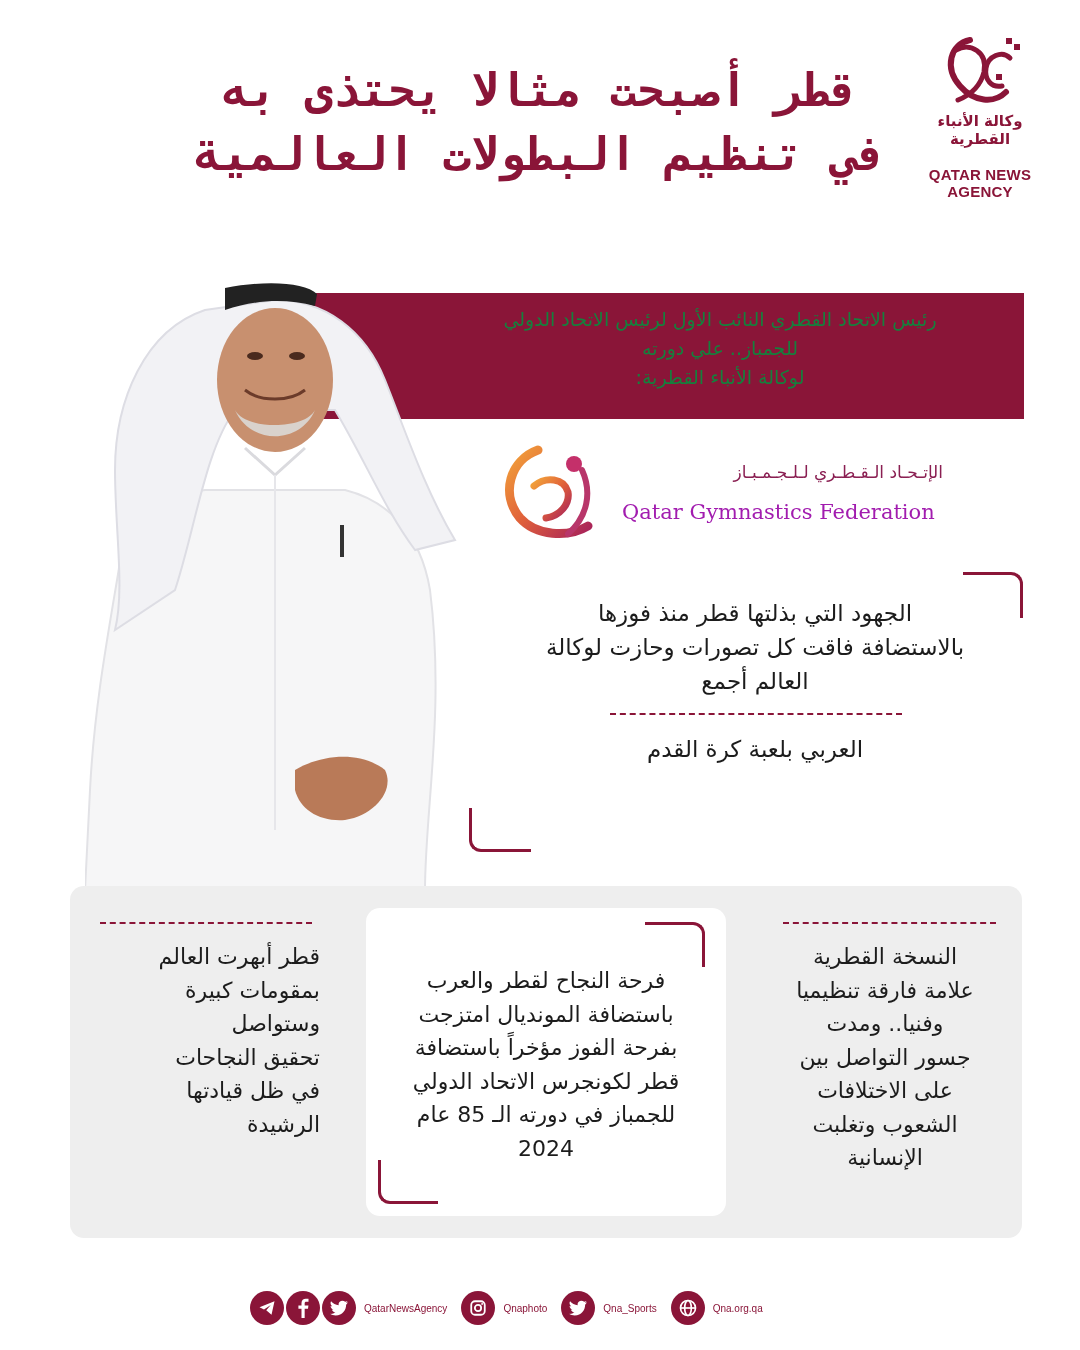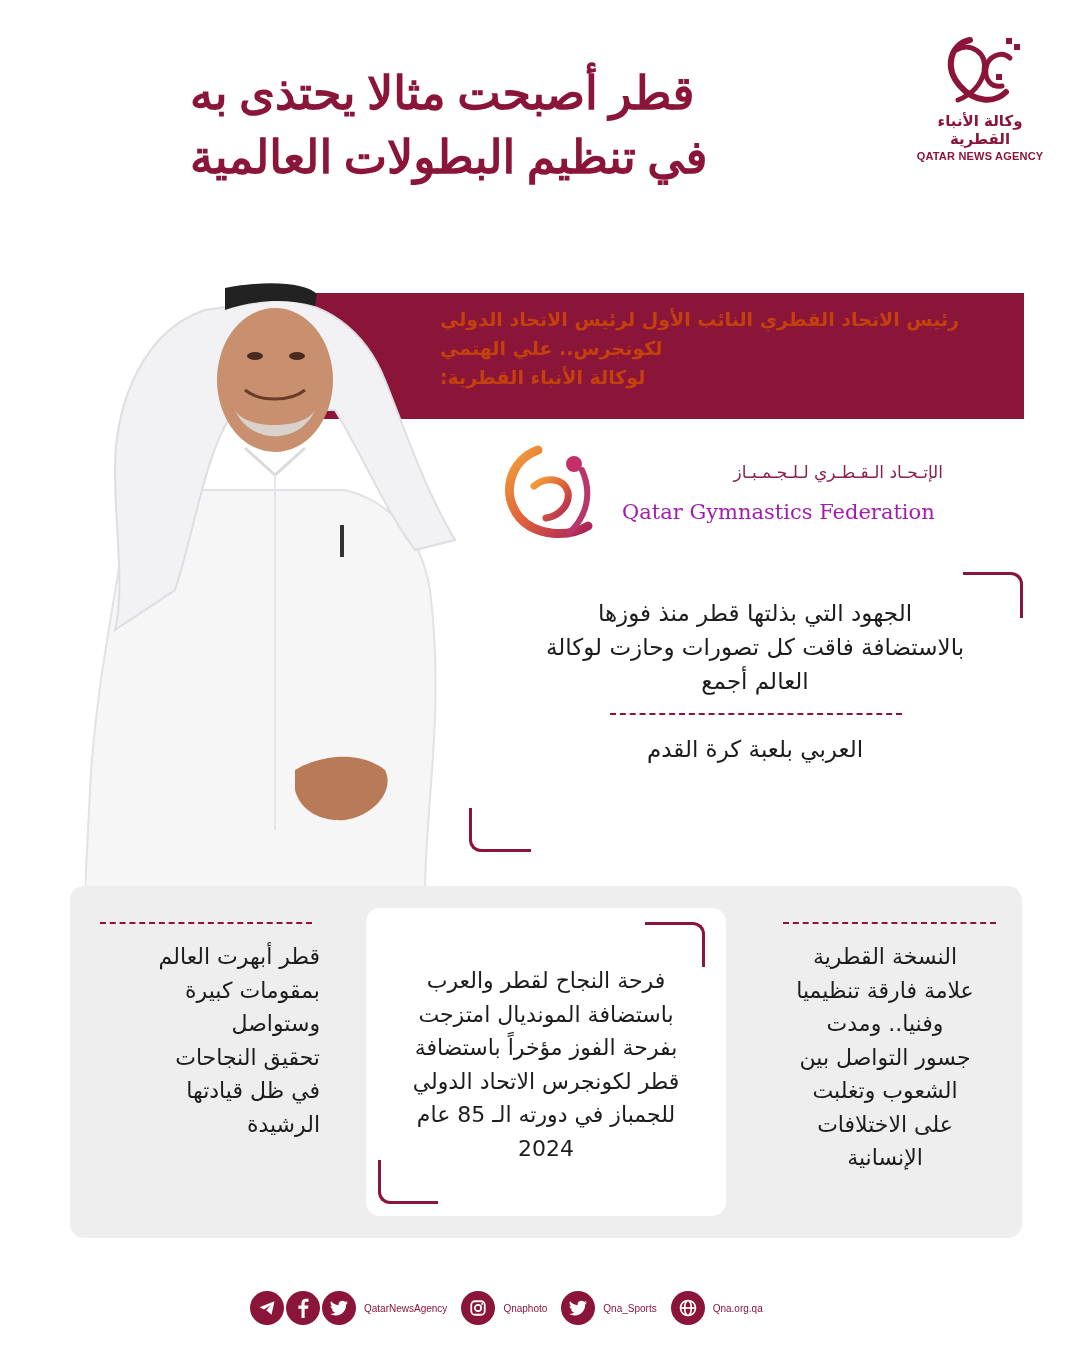--- a/index.html
+++ b/index.html
@@ -1,38 +1,38 @@
 <!DOCTYPE html>
 <html><head>
 <meta charset="utf-8">
 <style>
   * { box-sizing: border-box; margin: 0; padding: 0; }
   html, body { width: 1080px; height: 1350px; background: #ffffff; overflow: hidden; }
   body { position: relative; font-family: "DejaVu Sans", sans-serif; color: #1a1a1a; }
 
   .headline {
     position: absolute; left: 190px; top: 62px; width: 700px;
-    text-align: left; direction: rtl;
+    text-align: center; direction: rtl;
     color: #8a1538; font-weight: bold; font-size: 46px; line-height: 64px;
-    font-family: Liberation Serif, serif;
+    font-family: Liberation Mono, monospace;
   }
 
   .qna-logo { position: absolute; left: 905px; top: 30px; width: 150px; height: 130px; text-align: center; }
   .qna-logo svg { display: block; margin: 0 auto; }
   .qna-logo .ar { direction: rtl; color: #8a1538; font-size: 15px; font-weight: bold; margin-top: 2px; }
-  .qna-logo .en { color: #8a1538; font-size: 11px; font-weight: bold; letter-spacing: 0.2px; margin-top: 2px; font-family: "Liberation Sans", sans-serif; }
+  .qna-logo .en { color: #8a1538; font-size: 15px; font-weight: bold; letter-spacing: 0.2px; margin-top: 18px; font-family: "Liberation Sans", sans-serif; }
 
   .banner {
     position: absolute; left: 300px; top: 293px; width: 724px; height: 126px;
     background: #8a1538;
   }
   .banner-text {
     position: absolute; left: 440px; top: 305px; width: 560px;
-    direction: rtl; text-align: left; color: #c2410c;
-    font-weight: bold; font-size: 19px; line-height: 29px;
+    direction: rtl; text-align: center; color: #15803d;
+    font-weight: normal; font-size: 19px; line-height: 29px;
   }
   .banner-text .line3 { }
 
   .person { position: absolute; left: 85px; top: 270px; width: 380px; height: 620px; }
 
   .qgf-logo { position: absolute; left: 498px; top: 442px; width: 460px; height: 100px; }
   .qgf-logo .ar { position: absolute; left: 130px; top: 20px; width: 315px; direction: rtl; text-align: right;
     color: #8a1f52; font-size: 17px; letter-spacing: 3px; }
   .qgf-logo .en { position: absolute; left: 124px; top: 58px; width: 330px; text-align: left;
     color: #a21caf; font-size: 21px; font-family: "DejaVu Serif", serif; }
@@ -81,21 +81,21 @@
     <rect x="84" y="14" width="6" height="6" fill="#8a1538"></rect>
     <rect x="66" y="44" width="6" height="6" fill="#8a1538"></rect>
   </svg>
   <div class="ar">وكالة الأنباء القطرية</div>
   <div class="en">QATAR NEWS AGENCY</div>
 </div>
 
 <div class="banner"></div>
 <div class="banner-text">
   <div>رئيس الاتحاد القطري النائب الأول لرئيس الاتحاد الدولي</div>
-  <div>لكونجرس.. علي الهتمي</div>
+  <div>للجمباز.. علي دورته</div>
   <div class="line3">لوكالة الأنباء القطرية:</div>
 </div>
 
 <svg class="person" viewBox="0 0 380 620" width="380" height="620">
 
   <path d="M40 260 C30 330 10 420 5 520 L0 620 L340 620 C340 540 360 440 345 320 C335 260 300 230 260 220 L120 220 C80 225 50 240 40 260 Z" fill="#f6f6f7" stroke="#e2e2e6" stroke-width="2"></path>
 
   <path d="M120 40 C60 60 30 130 30 200 C30 260 40 320 30 360 L90 320 C110 260 120 180 150 140 L250 140 C280 190 300 240 330 280 L370 270 C340 220 320 160 300 110 C280 60 240 30 190 30 Z" fill="#f2f2f5" stroke="#dddde4" stroke-width="2"></path>
 
   <path d="M140 18 C180 10 220 12 232 24 L230 36 C200 28 170 30 140 40 Z" fill="#222"></path>
@@ -167,22 +167,22 @@
   <div>2024</div>
 </div>
 <div class="bracket" style="left:378px; top:1160px; width:60px; height:44px; border-width:0 0 3px 3px; border-bottom-left-radius:12px;"></div>
 
 <div class="dash-line" style="left:783px; top:922px; width:213px;"></div>
 <div class="col-text" style="left:760px; top:940px; width:250px;">
   <div>النسخة القطرية</div>
   <div>علامة فارقة تنظيميا</div>
   <div>وفنيا.. ومدت</div>
   <div>جسور التواصل بين</div>
+  <div>على الاختلافات</div>
   <div>الشعوب وتغلبت</div>
-  <div>على الاختلافات</div>
   <div>الإنسانية</div>
 </div>
 
 <div class="footer">
   <a class="ficon">
     <svg width="18" height="18" viewBox="0 0 24 24">
         <path d="M2 11 L22 3 L18 21 L11 15 L17 8 L8 14 Z" fill="#fff"></path>
       </svg>
   </a>
   <a class="ficon">

